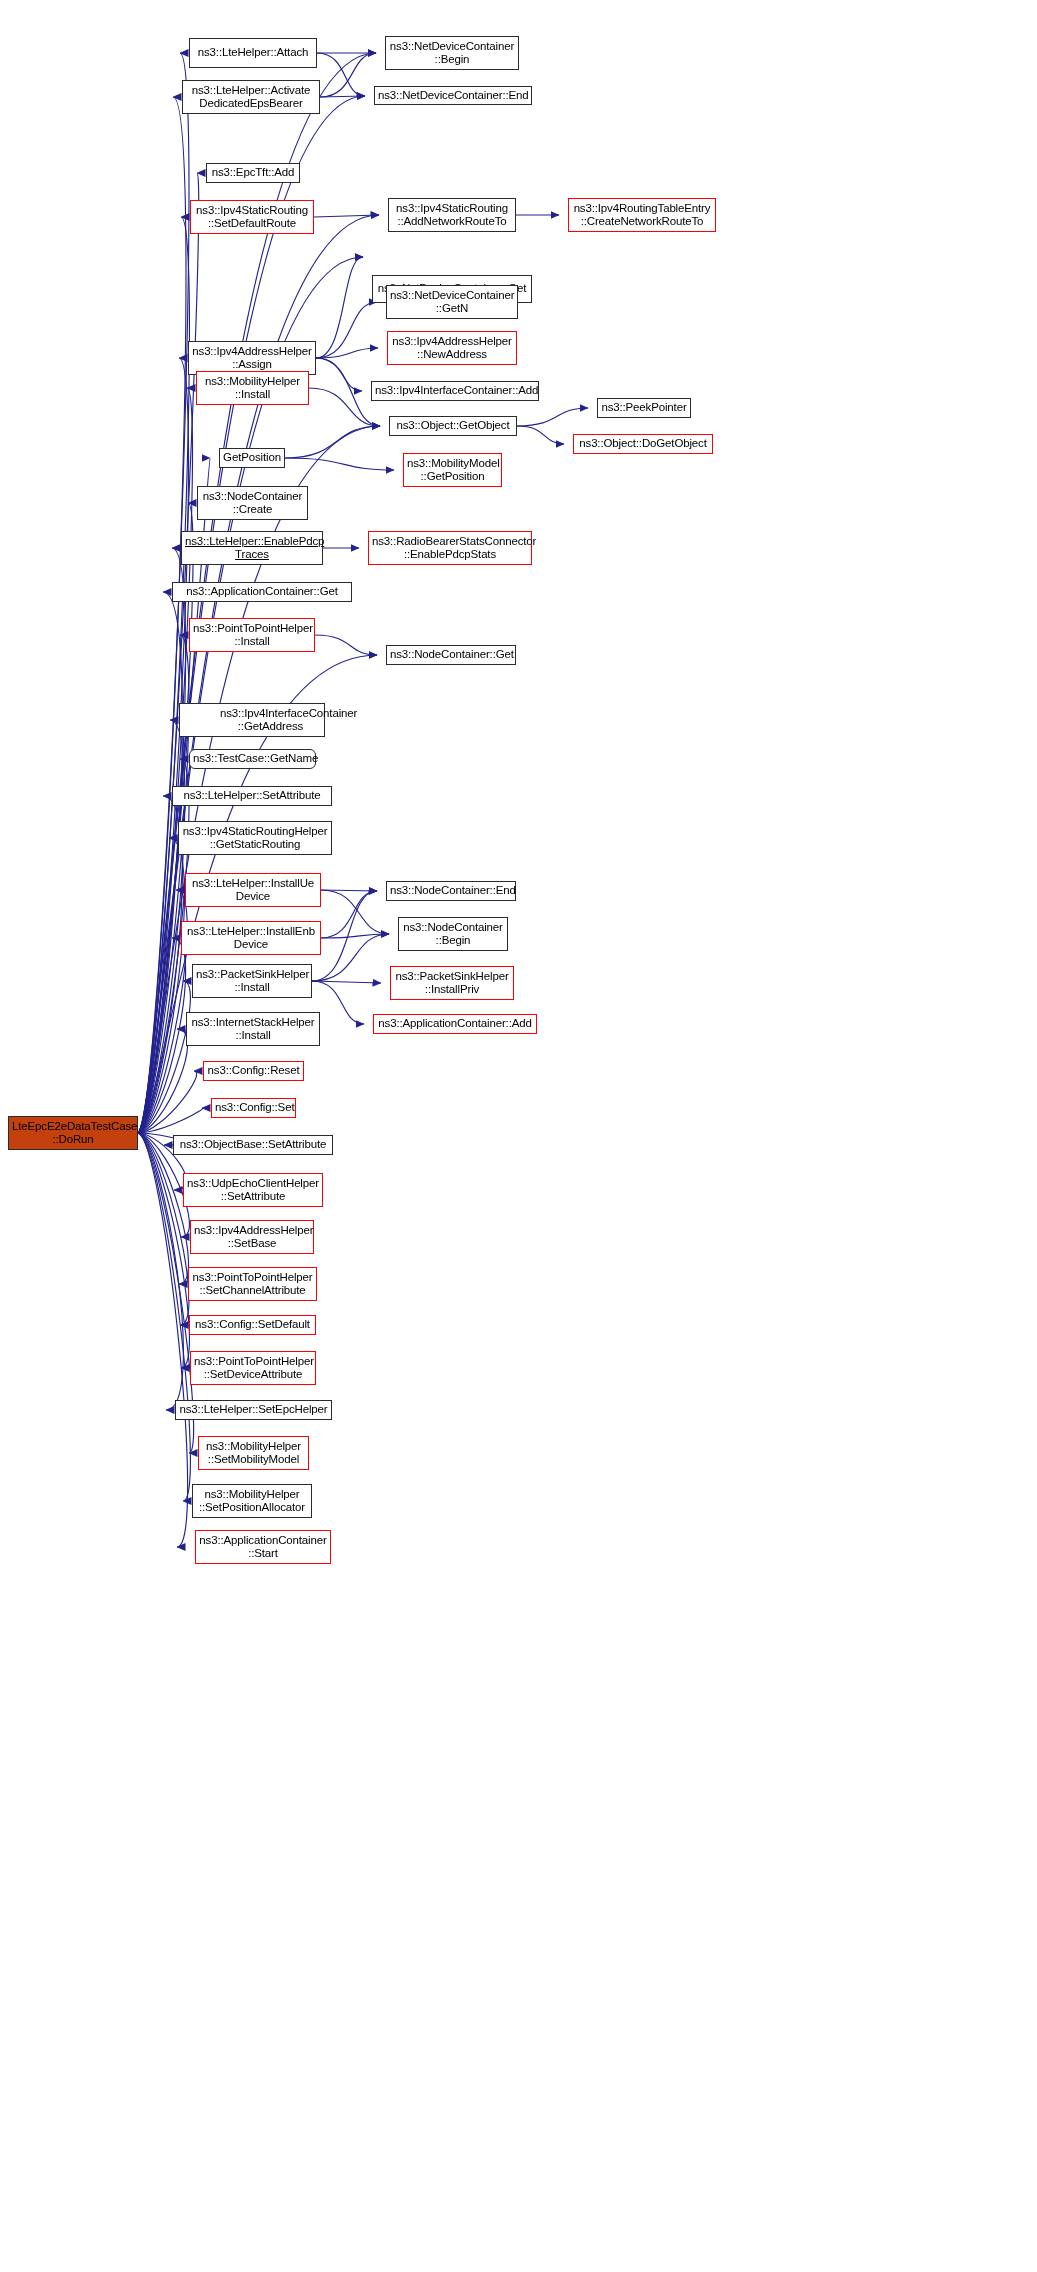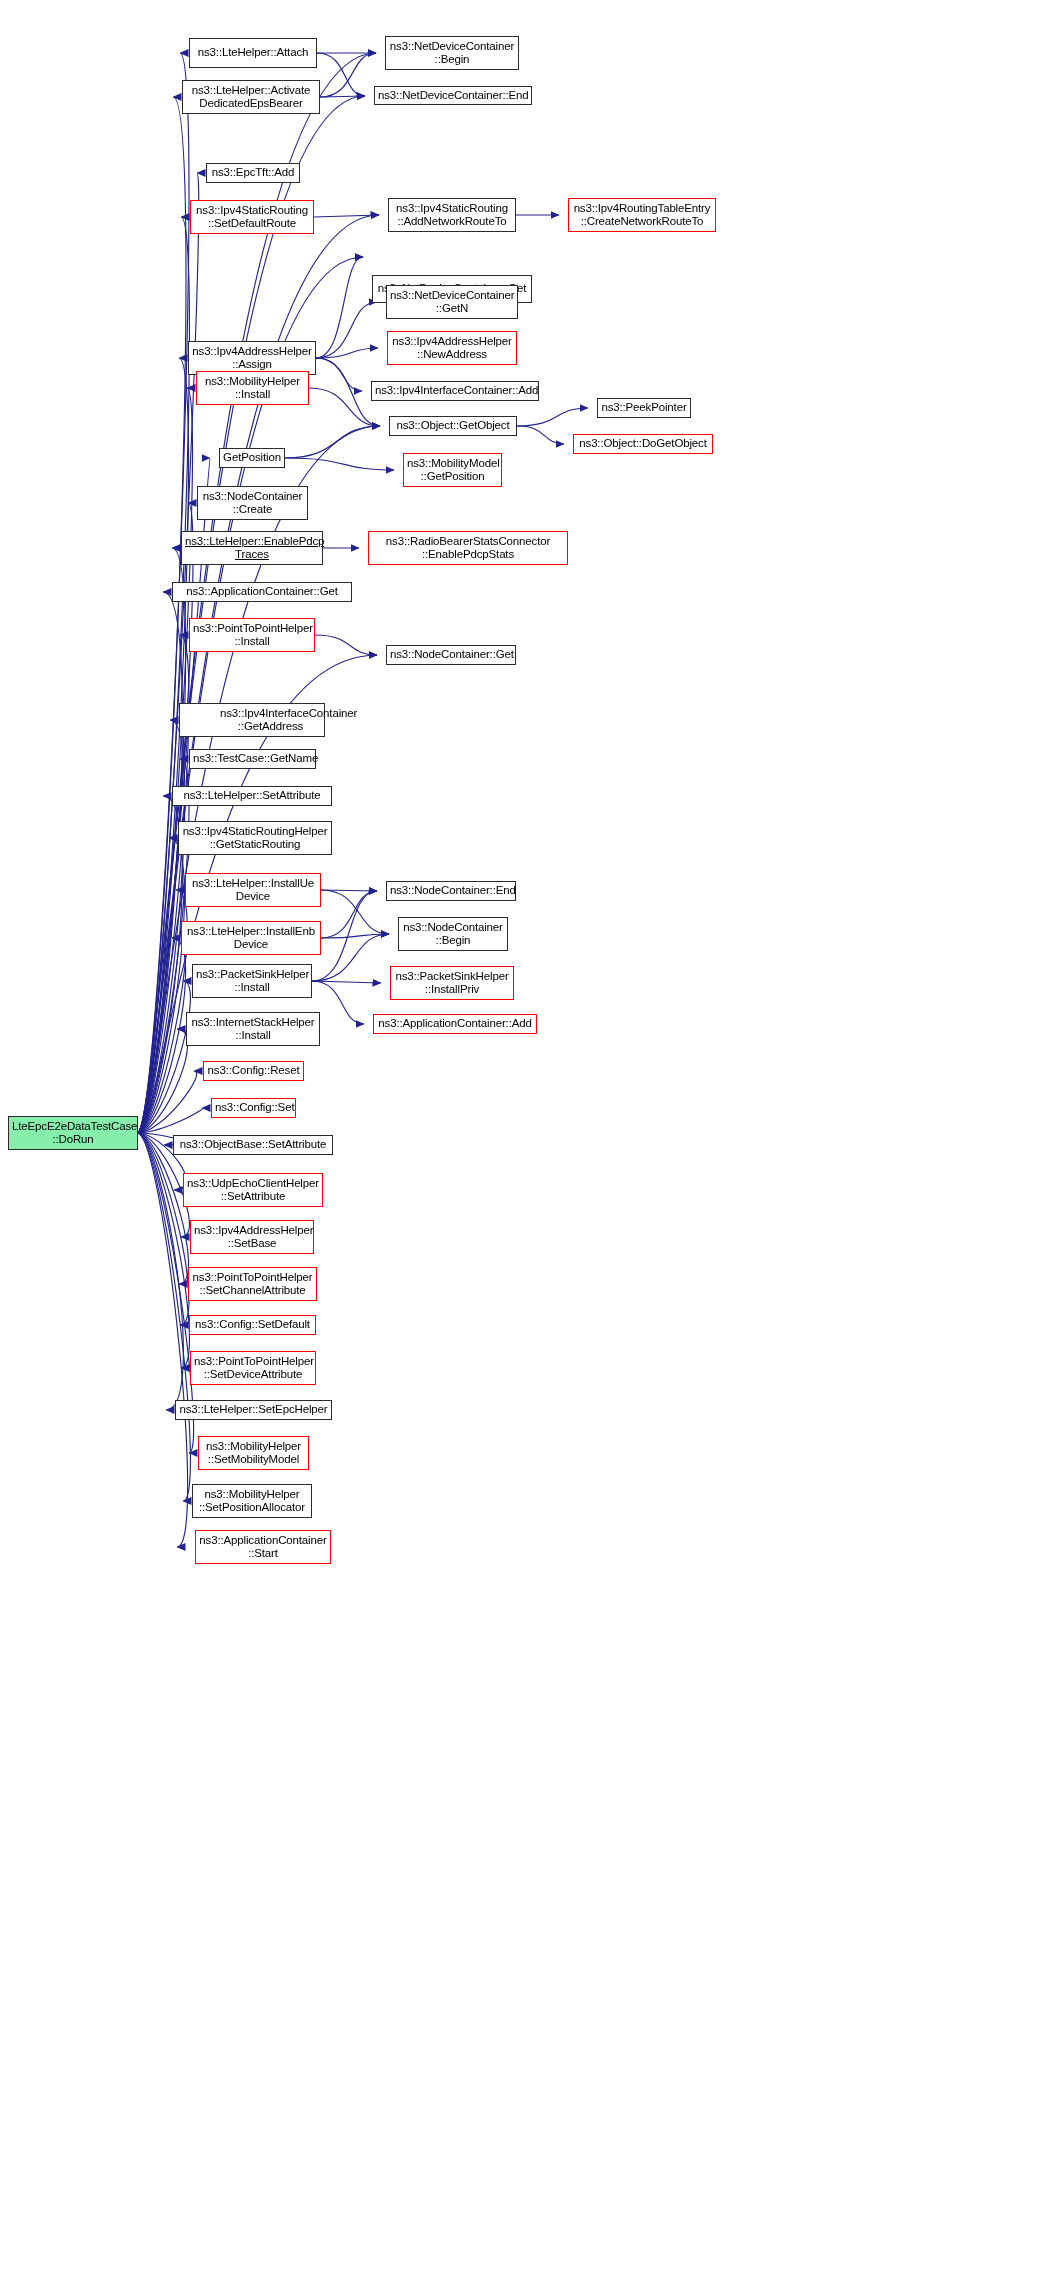--- a/index.html
+++ b/index.html
@@ -26,21 +26,21 @@
     line-height:13.5px;
     color:#000000;
     background:#ffffff;
     border:1px solid #2b2b2b;
     white-space:pre-line;
     padding:0 3px;
     letter-spacing:-0.15px;
   }
   .node.red{ border:1px solid #ff0000; }
   .node.root{
-    background:#86efac;
+    background:#c2410c;
     border:1px solid #2b2b2b;
   }
   .node span{ display:block; width:100%; }
 </style>
 </head>
 <body>
 
 <div id="canvas">
   <svg id="edges" xmlns="http://www.w3.org/2000/svg">
     <defs>
@@ -143,29 +143,29 @@
       <div class="node" style="left: 389px; top: 416px; width: 128px; height: 20px;"><span>ns3::Object::GetObject</span></div>
       <div class="node" style="left: 597px; top: 398px; width: 94px; height: 20px;"><span>ns3::PeekPointer</span></div>
       <div class="node red" style="left: 573px; top: 434px; width: 140px; height: 20px;"><span>ns3::Object::DoGetObject</span></div>
       <div class="node" style="left: 219px; top: 448px; width: 66px; height: 20px;"><span>GetPosition</span></div>
       <div class="node red" style="left: 403px; top: 453px; width: 99px; height: 34px;"><span>ns3::MobilityModel
 ::GetPosition</span></div>
       <div class="node" style="left: 197px; top: 486px; width: 111px; height: 34px;"><span>ns3::NodeContainer
 ::Create</span></div>
       <div class="node" style="left: 181px; top: 531px; width: 142px; height: 34px; text-decoration: underline;"><span>ns3::LteHelper::EnablePdcp
 Traces</span></div>
-      <div class="node red" style="left: 368px; top: 531px; width: 200px; height: 34px;"><span>ns3::RadioBearerStatsConnector
+      <div class="node red" style="left: 368px; top: 531px; width: 164px; height: 34px;"><span>ns3::RadioBearerStatsConnector
 ::EnablePdcpStats</span></div>
       <div class="node" style="left: 172px; top: 582px; width: 180px; height: 20px;"><span>ns3::ApplicationContainer::Get</span></div>
       <div class="node red" style="left: 189px; top: 618px; width: 126px; height: 34px;"><span>ns3::PointToPointHelper
 ::Install</span></div>
       <div class="node" style="left: 386px; top: 645px; width: 130px; height: 20px;"><span>ns3::NodeContainer::Get</span></div>
       <div class="node" style="left: 179px; top: 703px; width: 146px; height: 34px; padding-left: 40px;"><span>ns3::Ipv4InterfaceContainer
 ::GetAddress</span></div>
-      <div class="node" style="left: 189px; top: 749px; width: 127px; height: 20px;"><span>ns3::TestCase::GetName</span></div>
+      <div class="node" style="left: 189px; top: 749px; width: 127px; height: 20px; border-radius: 6px;"><span>ns3::TestCase::GetName</span></div>
       <div class="node" style="left: 172px; top: 786px; width: 160px; height: 20px;"><span>ns3::LteHelper::SetAttribute</span></div>
       <div class="node" style="left: 178px; top: 821px; width: 154px; height: 34px;"><span>ns3::Ipv4StaticRoutingHelper
 ::GetStaticRouting</span></div>
       <div class="node red" style="left: 185px; top: 873px; width: 136px; height: 34px;"><span>ns3::LteHelper::InstallUe
 Device</span></div>
       <div class="node" style="left: 386px; top: 881px; width: 130px; height: 20px;"><span>ns3::NodeContainer::End</span></div>
       <div class="node red" style="left: 181px; top: 921px; width: 140px; height: 34px;"><span>ns3::LteHelper::InstallEnb
 Device</span></div>
       <div class="node" style="left: 398px; top: 917px; width: 110px; height: 34px;"><span>ns3::NodeContainer
 ::Begin</span></div>

